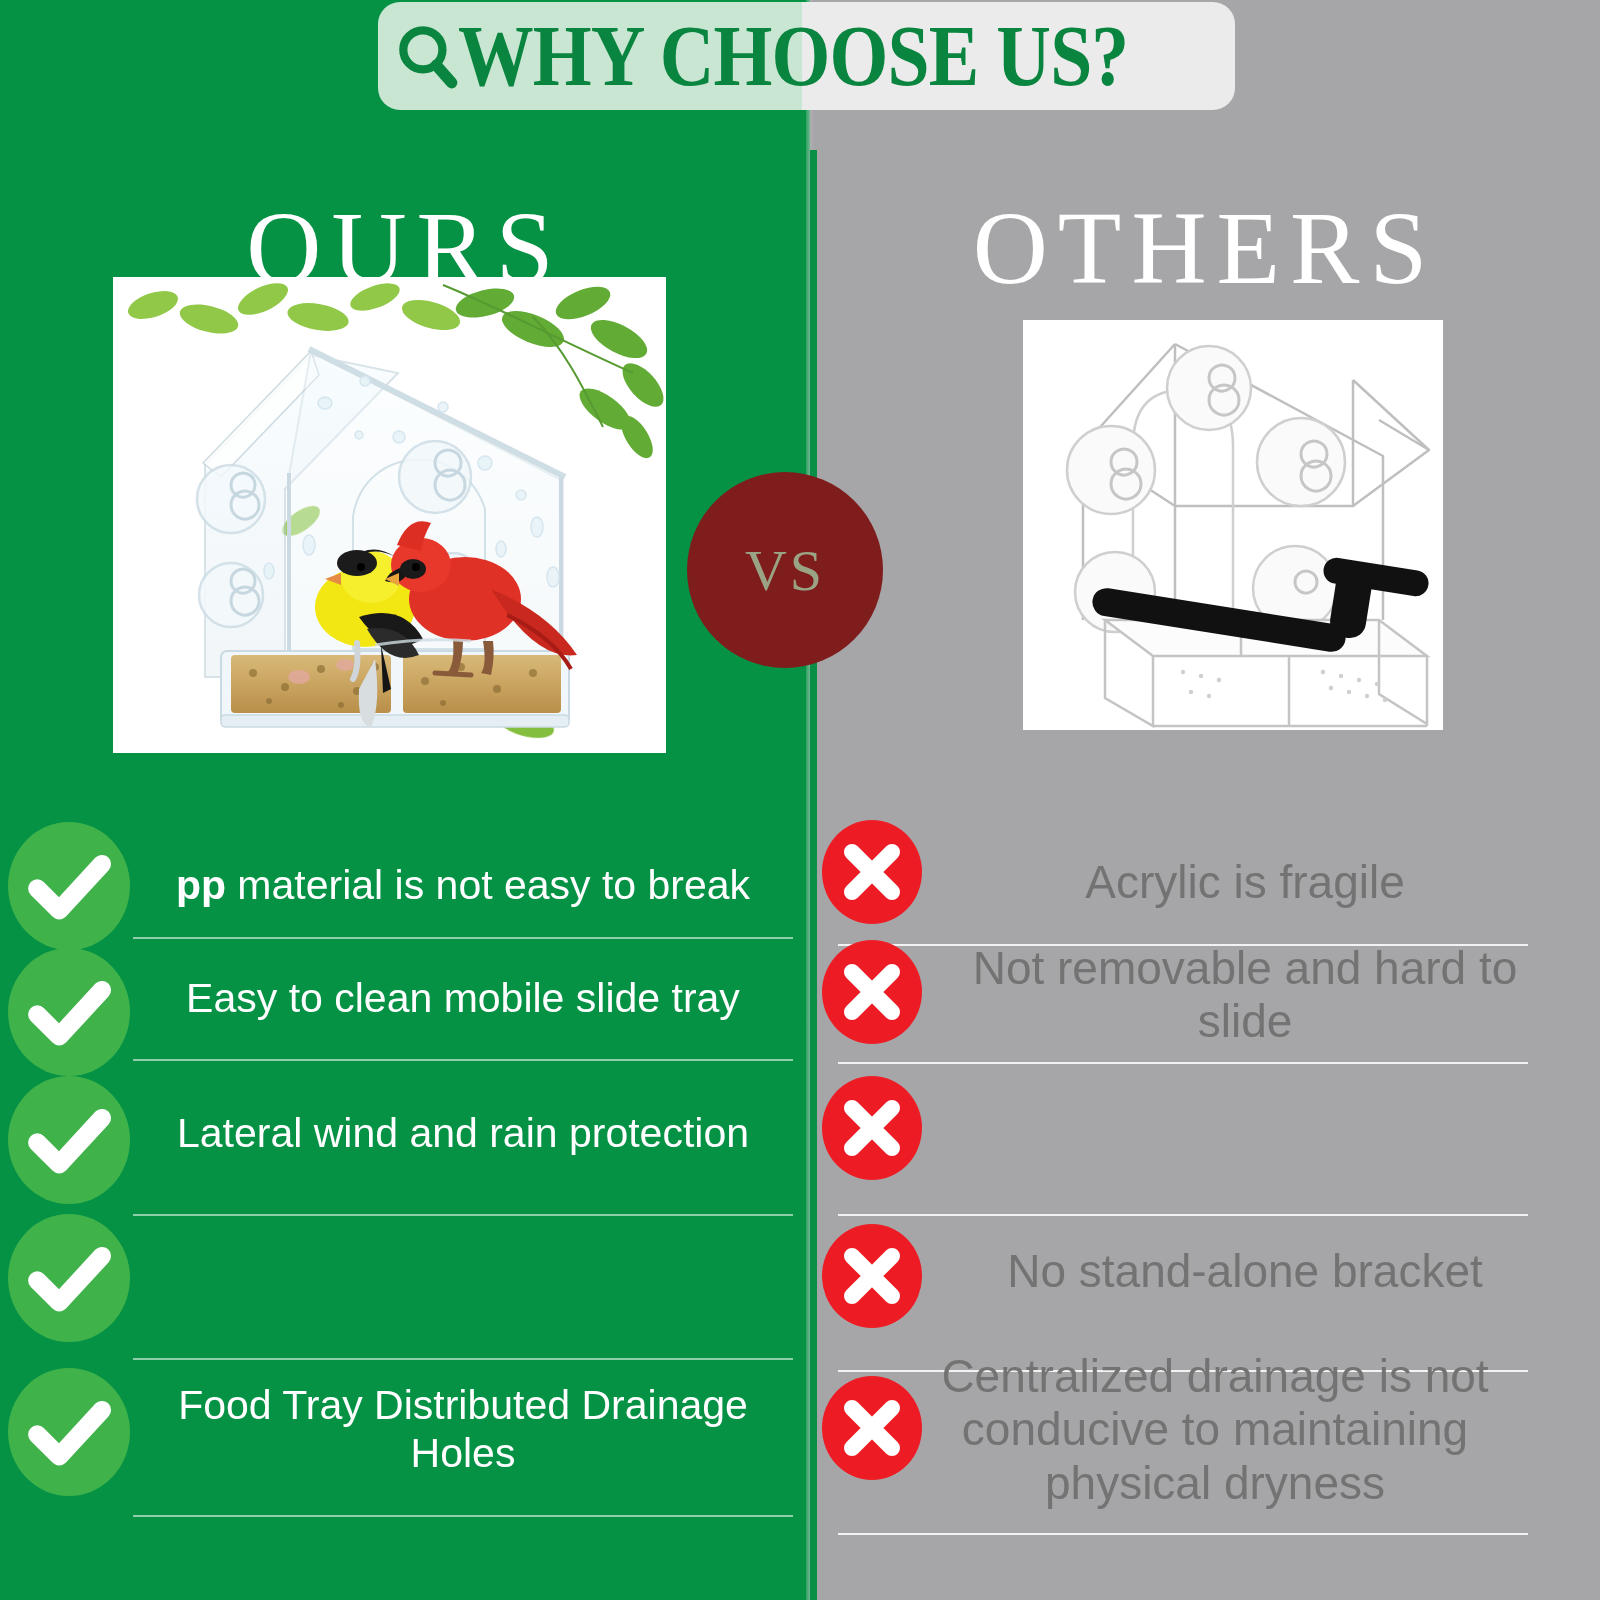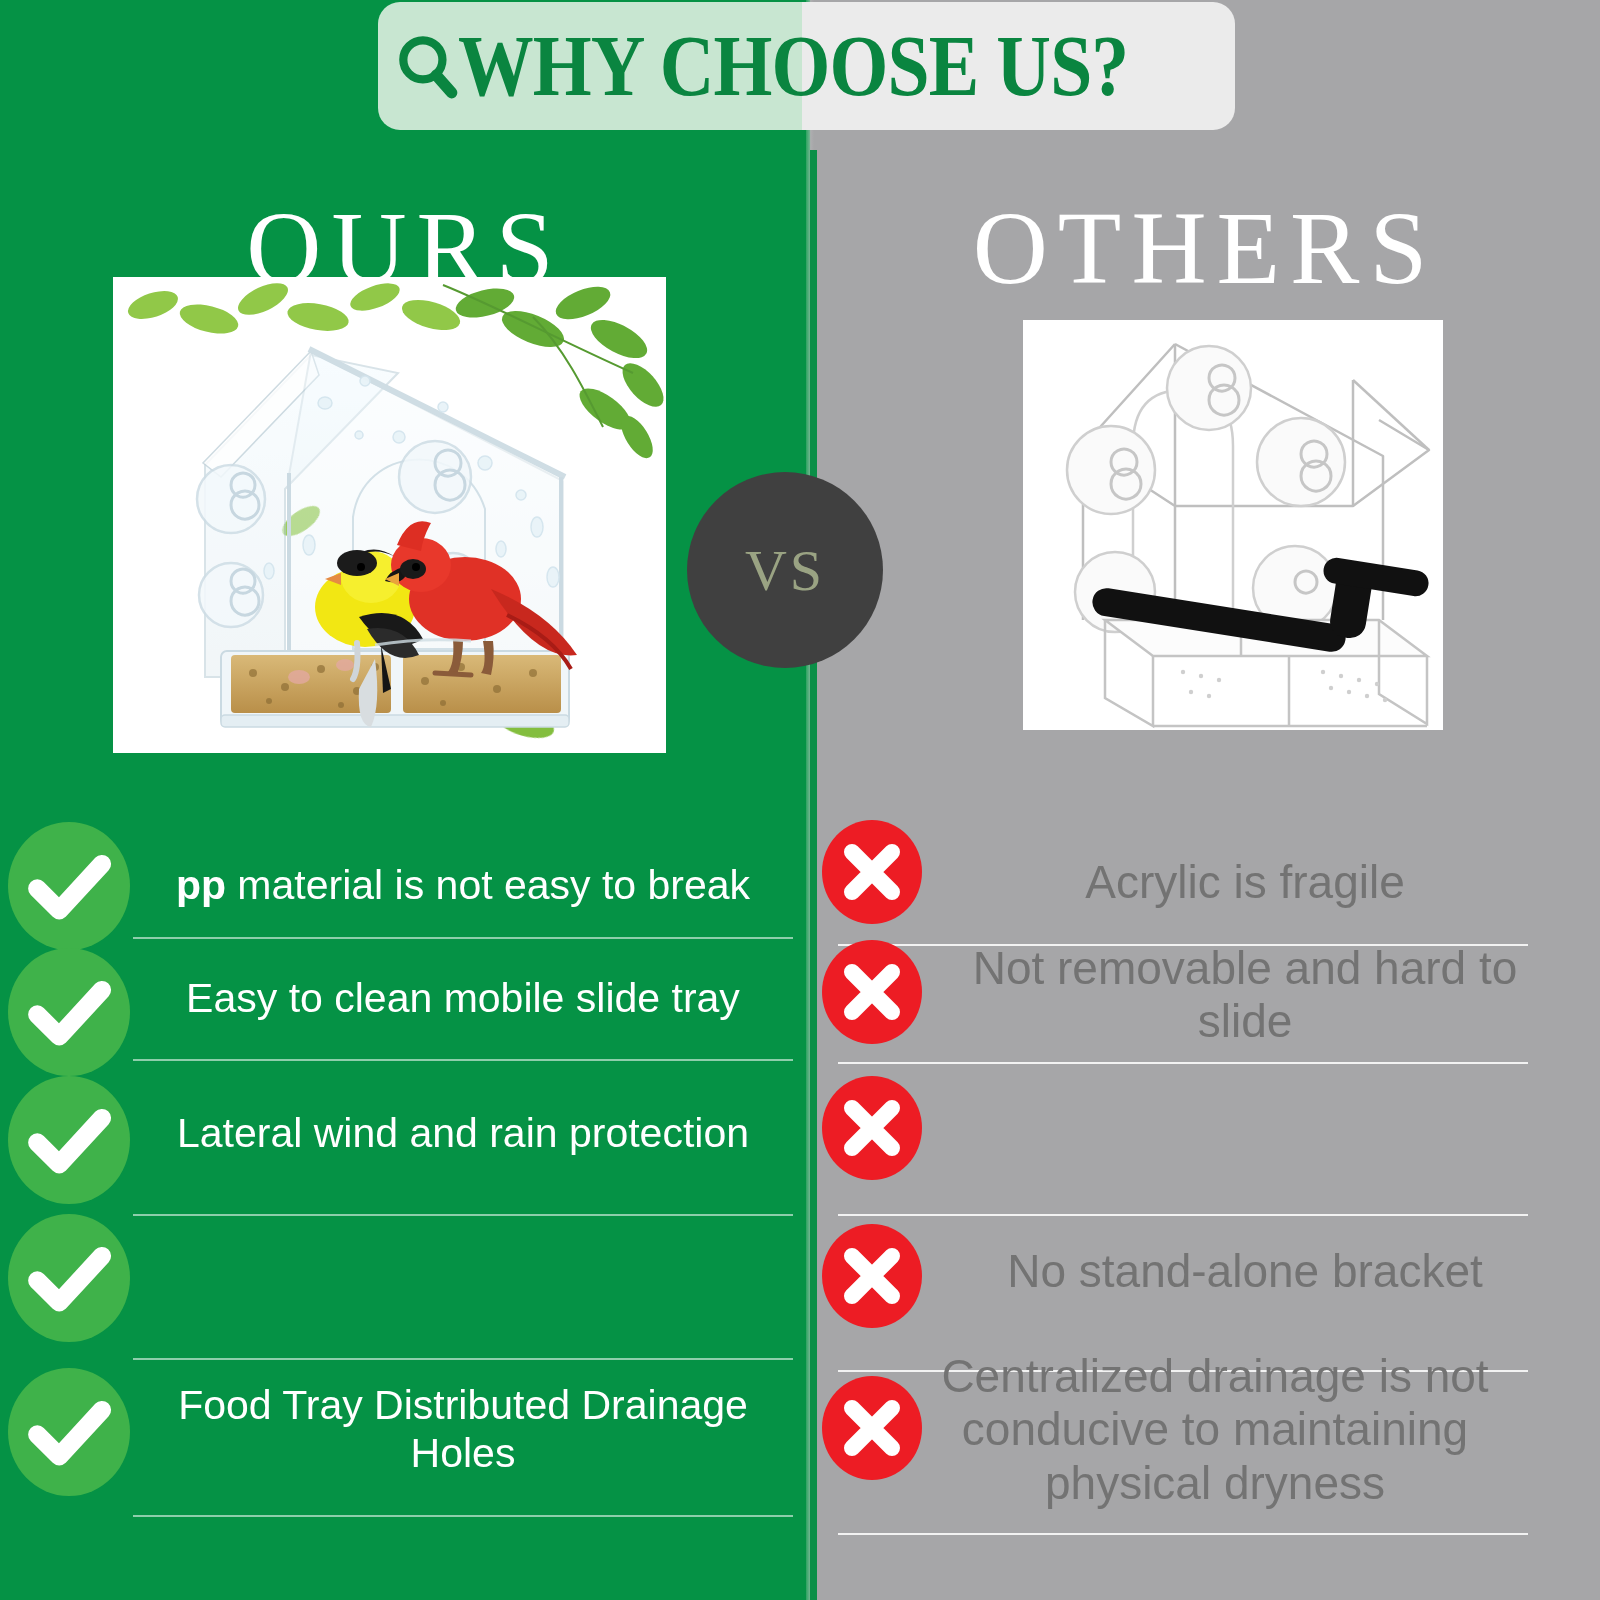--- a/index.html
+++ b/index.html
@@ -14,21 +14,21 @@
 
   
   .col-left  { position:absolute; left:0;     top:0; width:810px;  height:1600px; background:#059245; }
   .col-right { position:absolute; left:810px; top:0; width:790px;  height:1600px; background:#a6a6a8; }
   .col-seam  { position:absolute; left:806px; top:0; width:8px;    height:1600px;
                background:linear-gradient(to right,#3aa96a 0%,#8fbfa4 45%,#b0b0b2 60%,#a6a6a8 100%); opacity:.75; }
   .green-edge{ position:absolute; left:810px; top:150px; width:7px; height:1450px; background:#0a8f47; }
 
   
   .banner {
-    position:absolute; left:378px; top:2px; width:857px; height:128px;
+    position:absolute; left:378px; top:2px; width:857px; height:108px;
     border-radius:22px; overflow:hidden;
     display:flex; align-items:center; justify-content:center;
   }
   .banner-bg-l { position:absolute; left:0;     top:0; width:424px; height:100%; background:#c8e6d1; }
   .banner-bg-r { position:absolute; left:424px; top:0; width:433px; height:100%; background:#ebebeb; }
   .banner-inner {
     position:relative; z-index:2;
     display:flex; align-items:center; gap:2px;
     color:#0a8540;
   }
@@ -61,21 +61,21 @@
   .title-r { left:810px; width:790px; }
 
   
   .photo { position:absolute; background:#ffffff; overflow:hidden; }
   .photo-l { left:113px; top:277px; width:553px; height:476px; }
   .photo-r { left:1023px; top:320px; width:420px; height:410px; }
 
   
   .vs-badge {
     position:absolute; left:687px; top:472px; width:196px; height:196px;
-    background:#404040; border-radius:50%;
+    background:#7f1d1d; border-radius:50%;
     display:flex; align-items:center; justify-content:center;
     z-index:5;
   }
   .vs-badge span {
     font-family:"Liberation Serif", serif;
     font-size:58px; letter-spacing:3px; color:#9aa383;
   }
 
   
   .rows { position:absolute; left:0; top:0; width:1600px; height:1600px;margin-top:28px; }

